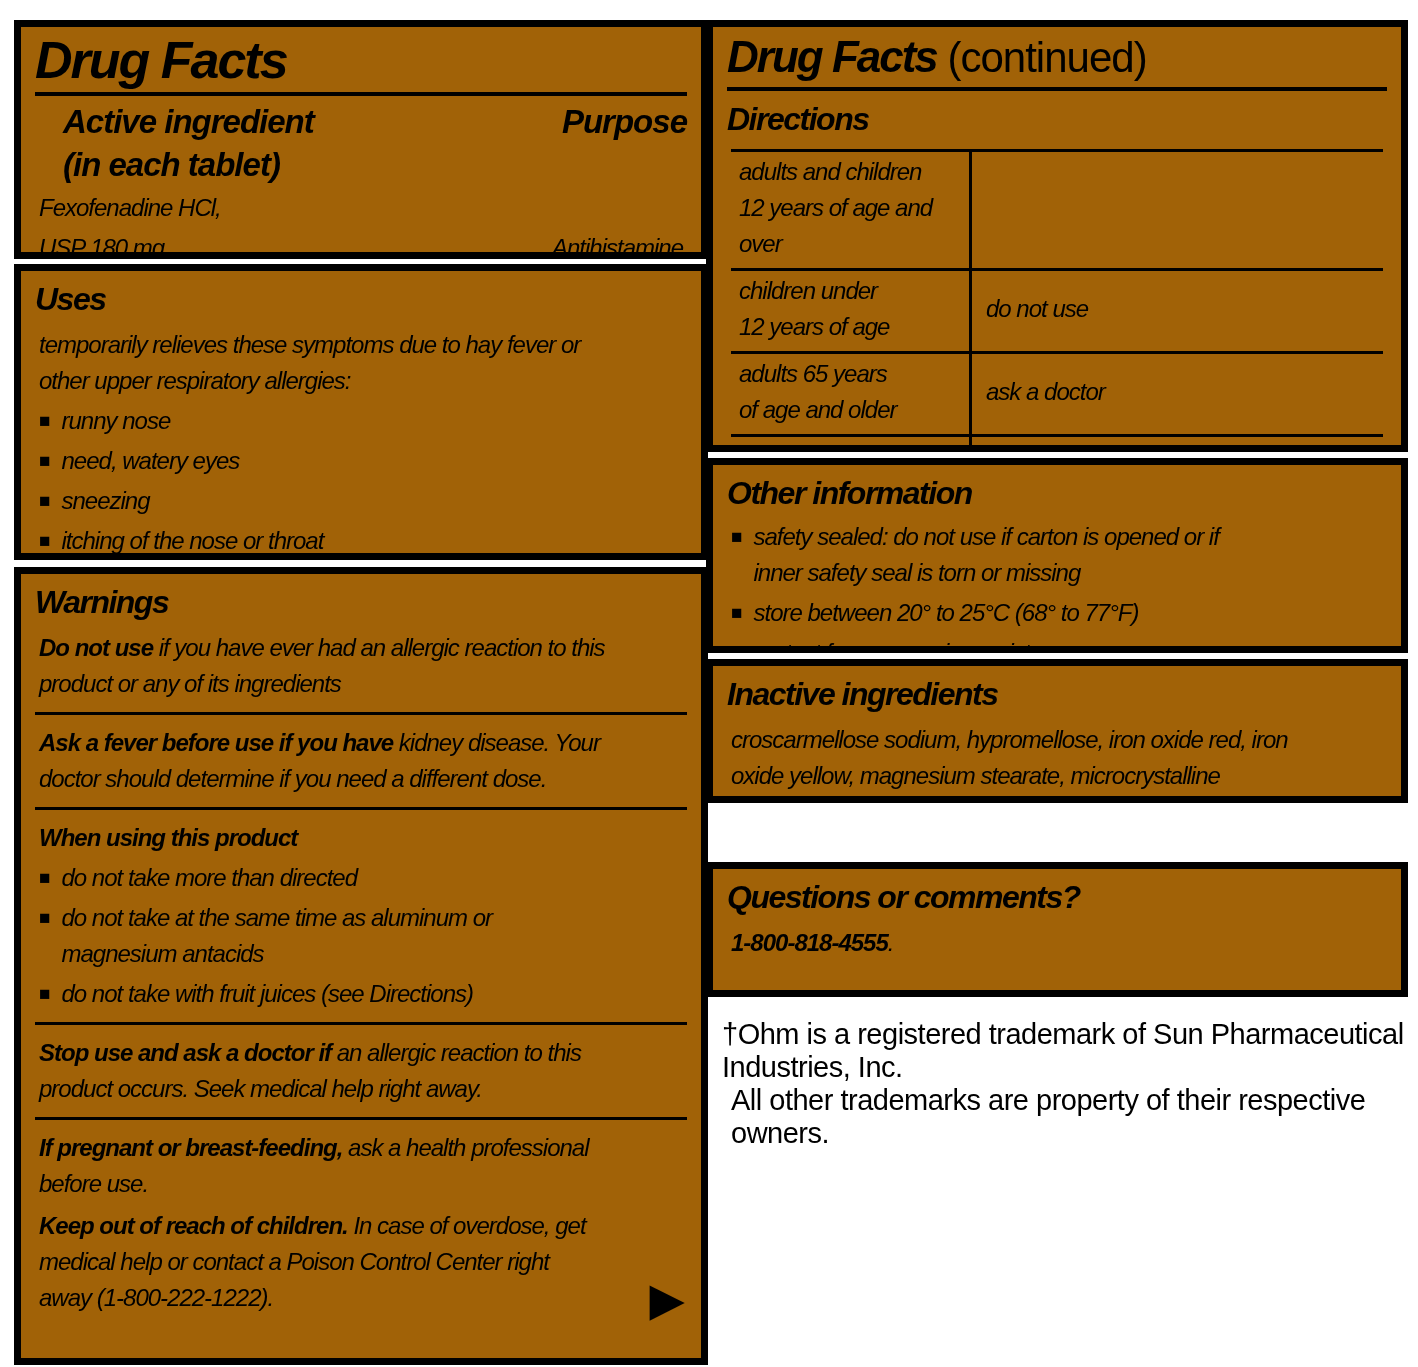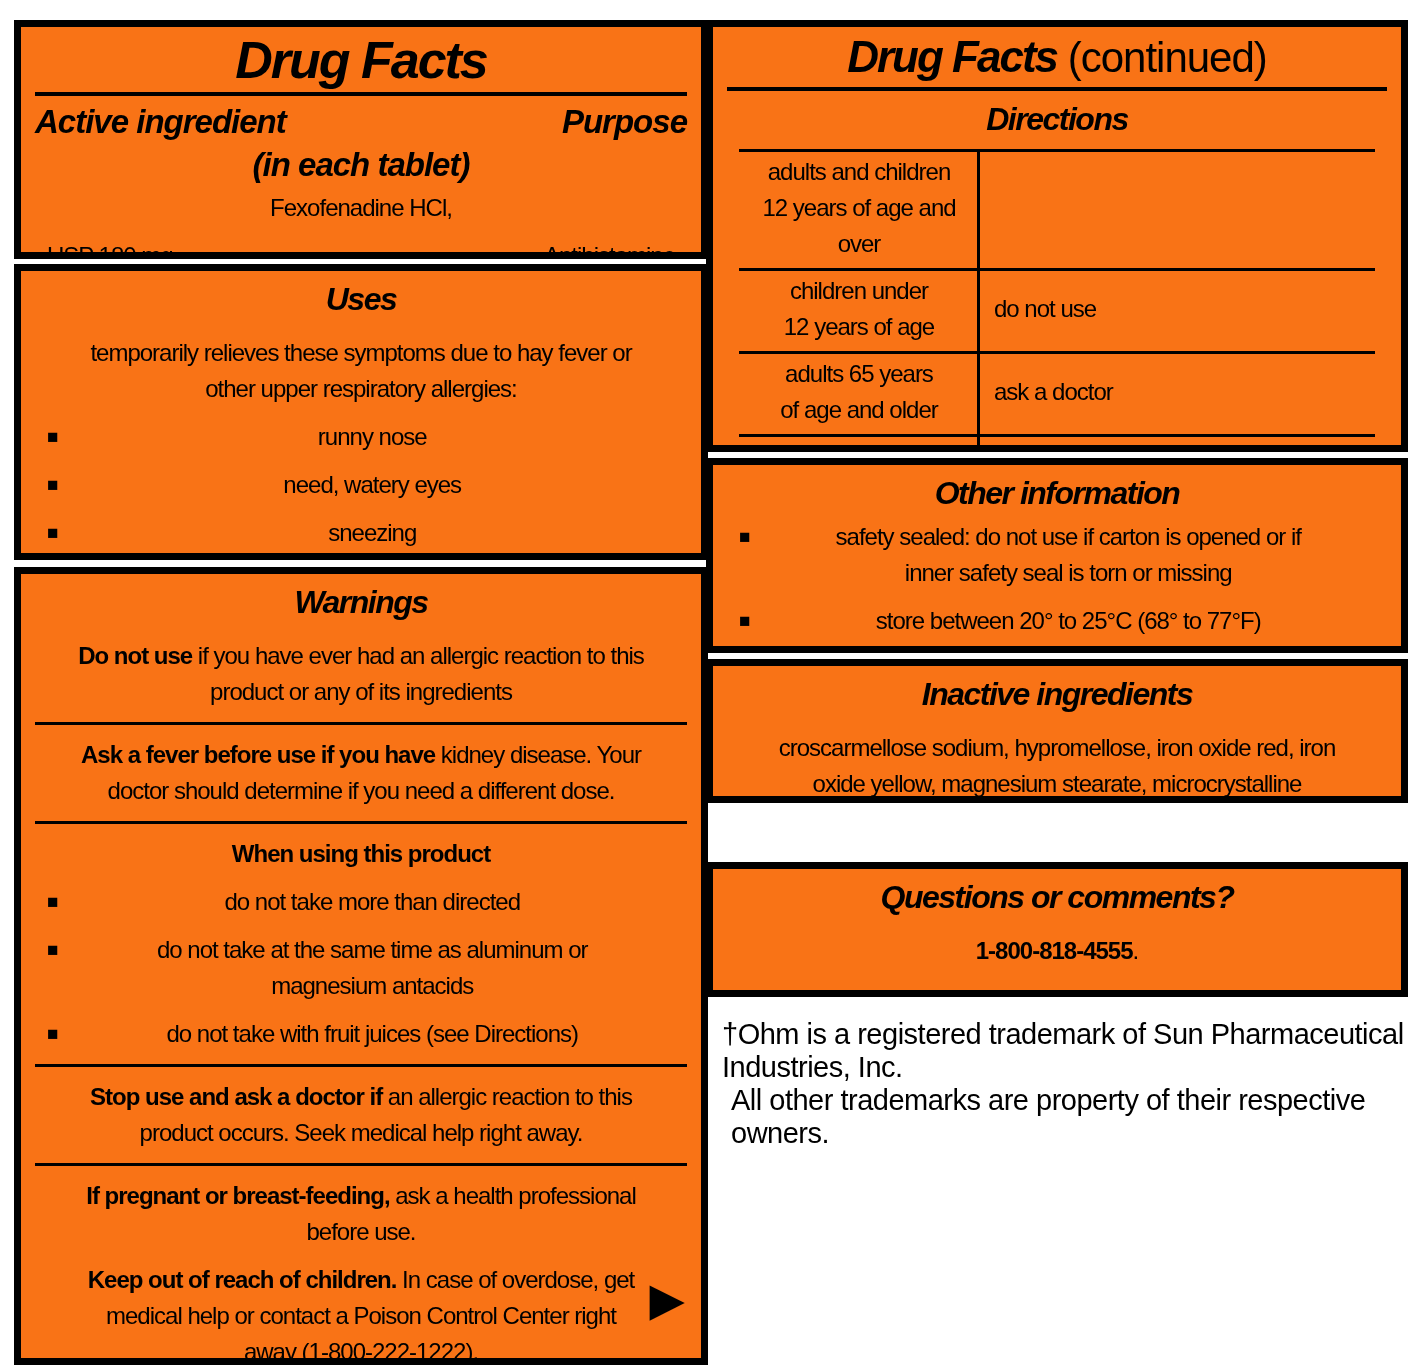--- a/index.html
+++ b/index.html
@@ -1,27 +1,27 @@
 <!DOCTYPE html>
 <html><head>
 <meta charset="utf-8">
 <style>
   html,body{margin:0;padding:0;background:#fff;}
   .page{position:relative;width:1418px;height:1367px;background:#ffffff;
         font-family:"Liberation Sans","DejaVu Sans",sans-serif;color:#000;overflow:hidden;}
-  .panel{position:absolute;background:#f97316;border:7px solid #000;box-sizing:border-box;
-         padding:4px 14px 6px 14px;overflow:hidden;text-align:center;}
+  .panel{position:absolute;background:#a16207;border:7px solid #000;box-sizing:border-box;
+         padding:4px 14px 6px 14px;overflow:hidden;}
   .h1{font-style:italic;font-weight:bold;font-size:52px;line-height:58px;letter-spacing:-2px;}
   .h1-right{font-style:italic;font-weight:bold;font-size:44px;line-height:52px;letter-spacing:-2px;}
   .h1-suffix{font-style:normal;font-weight:normal;font-size:42px;letter-spacing:-1px;}
   .h2{font-style:italic;font-weight:bold;font-size:32px;line-height:48px;letter-spacing:-1.5px;}
-  .h3{font-style:italic;font-weight:bold;font-size:33px;line-height:43px;letter-spacing:-1px;}
+  .h3{font-style:italic;font-weight:bold;font-size:33px;line-height:43px;letter-spacing:-1px;margin-left:28px;}
   .title-rule{height:4px;background:#000;margin:3px 0 4px 0;}
   .thin-rule{height:3px;background:#000;margin:10px 0 10px 0;}
-  .body{font-size:24px;line-height:36px;letter-spacing:-1px;margin:12px;}
+  .body{font-size:24px;line-height:36px;letter-spacing:-1px;margin:4px;font-style:italic;}
   .pre{white-space:pre-line;}
   .bold{font-weight:bold;}
   .mt4{margin-top:4px;} .mt6{margin-top:6px;}
   .split{display:flex;justify-content:space-between;align-items:flex-start;}
   .leader-row{display:flex;align-items:baseline;margin-top:2px;}
   .leader-row .fixed{white-space:nowrap;}
   .dots{flex:1;overflow:hidden;white-space:nowrap;letter-spacing:1px;margin:0 1px;}
   .brow{display:flex;align-items:flex-start;margin-top:2px;}
   .sq{flex:0 0 auto;font-size:19px;line-height:36px;margin-right:12px;}
   .btxt{flex:1;}

